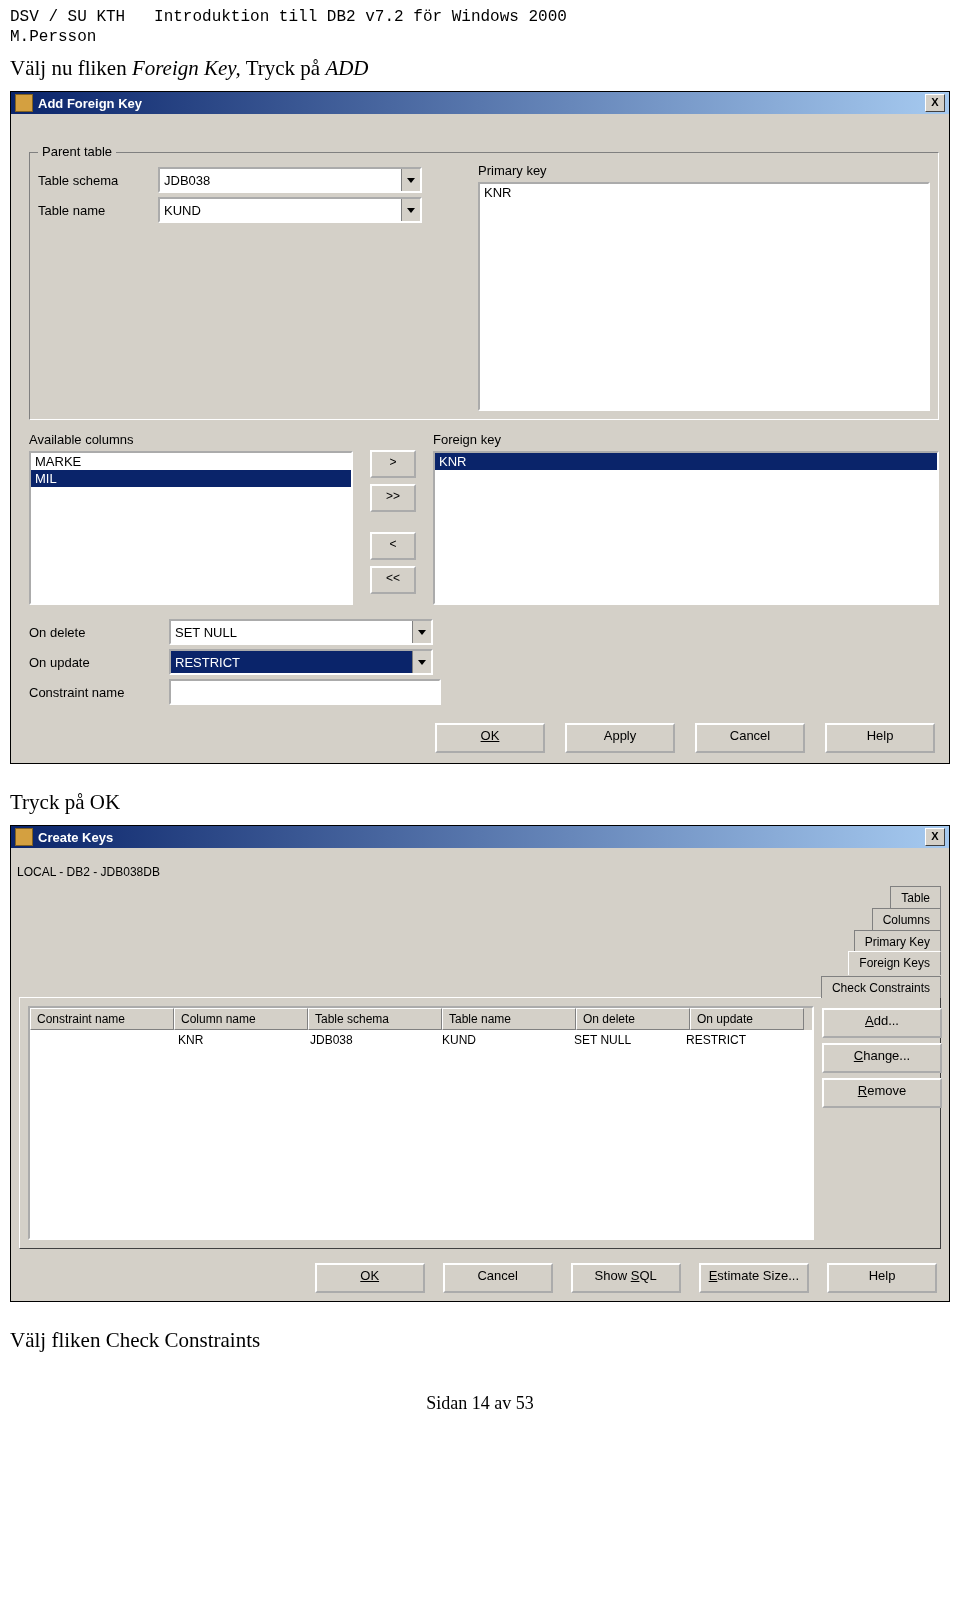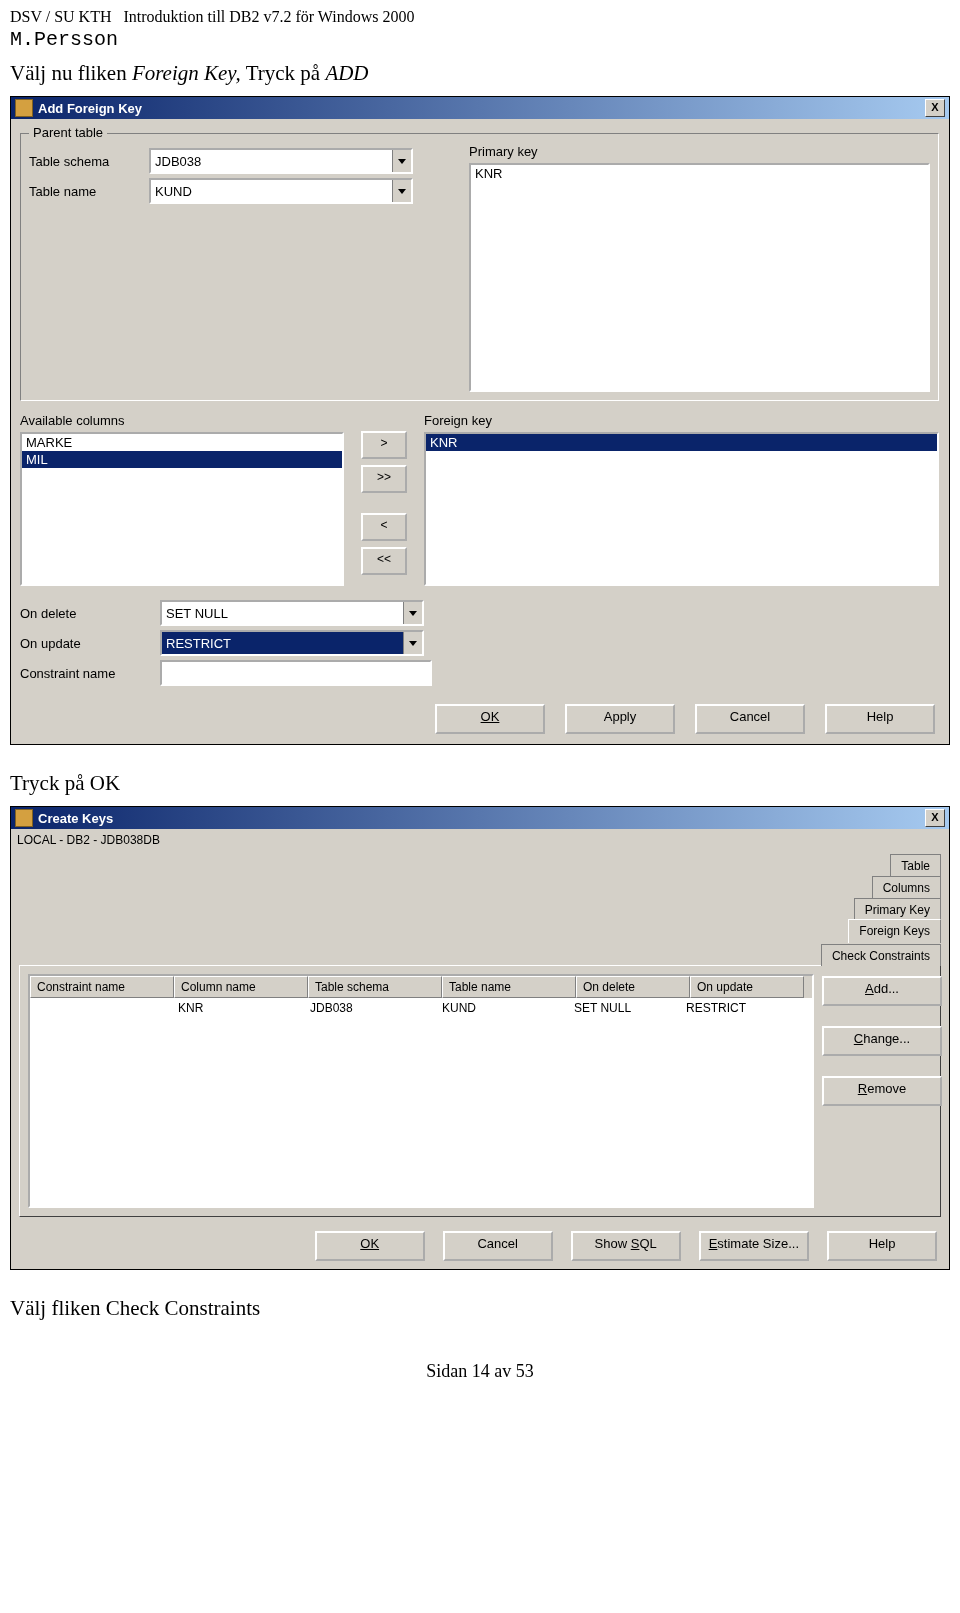--- a/index.html
+++ b/index.html
@@ -4,28 +4,28 @@
 <style>
   body {
     margin: 0;
     padding: 0;
     background: #fff;
     font-family: "Times New Roman", serif;
     font-size: 16px;
     width: 960px;
   }
   .page-header {
-    font-family: Liberation Serif, serif;
+    font-family: Liberation Mono, monospace;
     font-size: 16px;
     padding: 8px 10px 2px 10px;
     white-space: pre;
   }
   .page-subheader {
     font-family: "Courier New", monospace;
-    font-size: 20px;
+    font-size: 16px;
     padding: 0 10px 4px 10px;
   }
   .instruction {
     font-family: "Times New Roman", serif;
     font-size: 21px;
     padding: 6px 10px 10px 10px;
   }
   .instruction .italic { font-style: italic; }
 
   
@@ -60,21 +60,21 @@
     border: 1px solid #fff;
     border-right-color: #404040;
     border-bottom-color: #404040;
     color: #000;
     font-family: Arial;
     font-size: 11px;
     text-align: center;
     line-height: 14px;
     font-weight: bold;
   }
-  .win-body { padding: 8px 10px 10px 9px; }
+  .win-body { padding: 8px 10px 10px 18px; margin-top: 24px; }
 
   
   .groupbox {
     border: 1px solid #808080;
     border-right-color:#fff;
     border-bottom-color:#fff;
     padding: 10px 8px 8px 8px;
     position: relative;
     margin-top: 6px;
   }
@@ -176,21 +176,21 @@
     line-height: 22px;
     font-size: 13px;
     cursor: pointer;
     padding: 0 8px;
   }
   .wbtn .ul { text-decoration: underline; }
 
   
   .breadcrumb {
     background: #d4d0c8;
-    padding: 4px 6px 6px 6px;
+    padding: 17px 6px 6px 6px;
     font-size: 12px;
   }
   .tabs {
     display: flex;
     align-items: flex-end;
     margin: 0 0 0 4px;
     flex-direction: column;
   }
   .tab {
     background: #d4d0c8;
@@ -236,21 +236,21 @@
   }
   .tbl-head .th {
     border: 1px solid #fff;
     border-right-color:#808080;
     border-bottom-color:#808080;
     padding: 3px 6px;
     text-align: left;
   }
   .tbl-row .td { padding: 3px 6px; }
   .c1{width:130px;} .c2{width:120px;} .c3{width:120px;} .c4{width:120px;} .c5{width:100px;} .c6{width:100px;}
-  .side-btns { display:flex; flex-direction:column; gap:20px; width:110px; padding-top:2px;}
+  .side-btns { display:flex; flex-direction:column; gap:5px; width:110px; padding-top:2px;}
   .side-btns .wbtn { min-width: 100px; }
 
   .footer {
     text-align: center;
     font-family: "Times New Roman", serif;
     font-size: 18px;
     padding: 30px 0 20px 0;
   }
 </style>
 </head>

